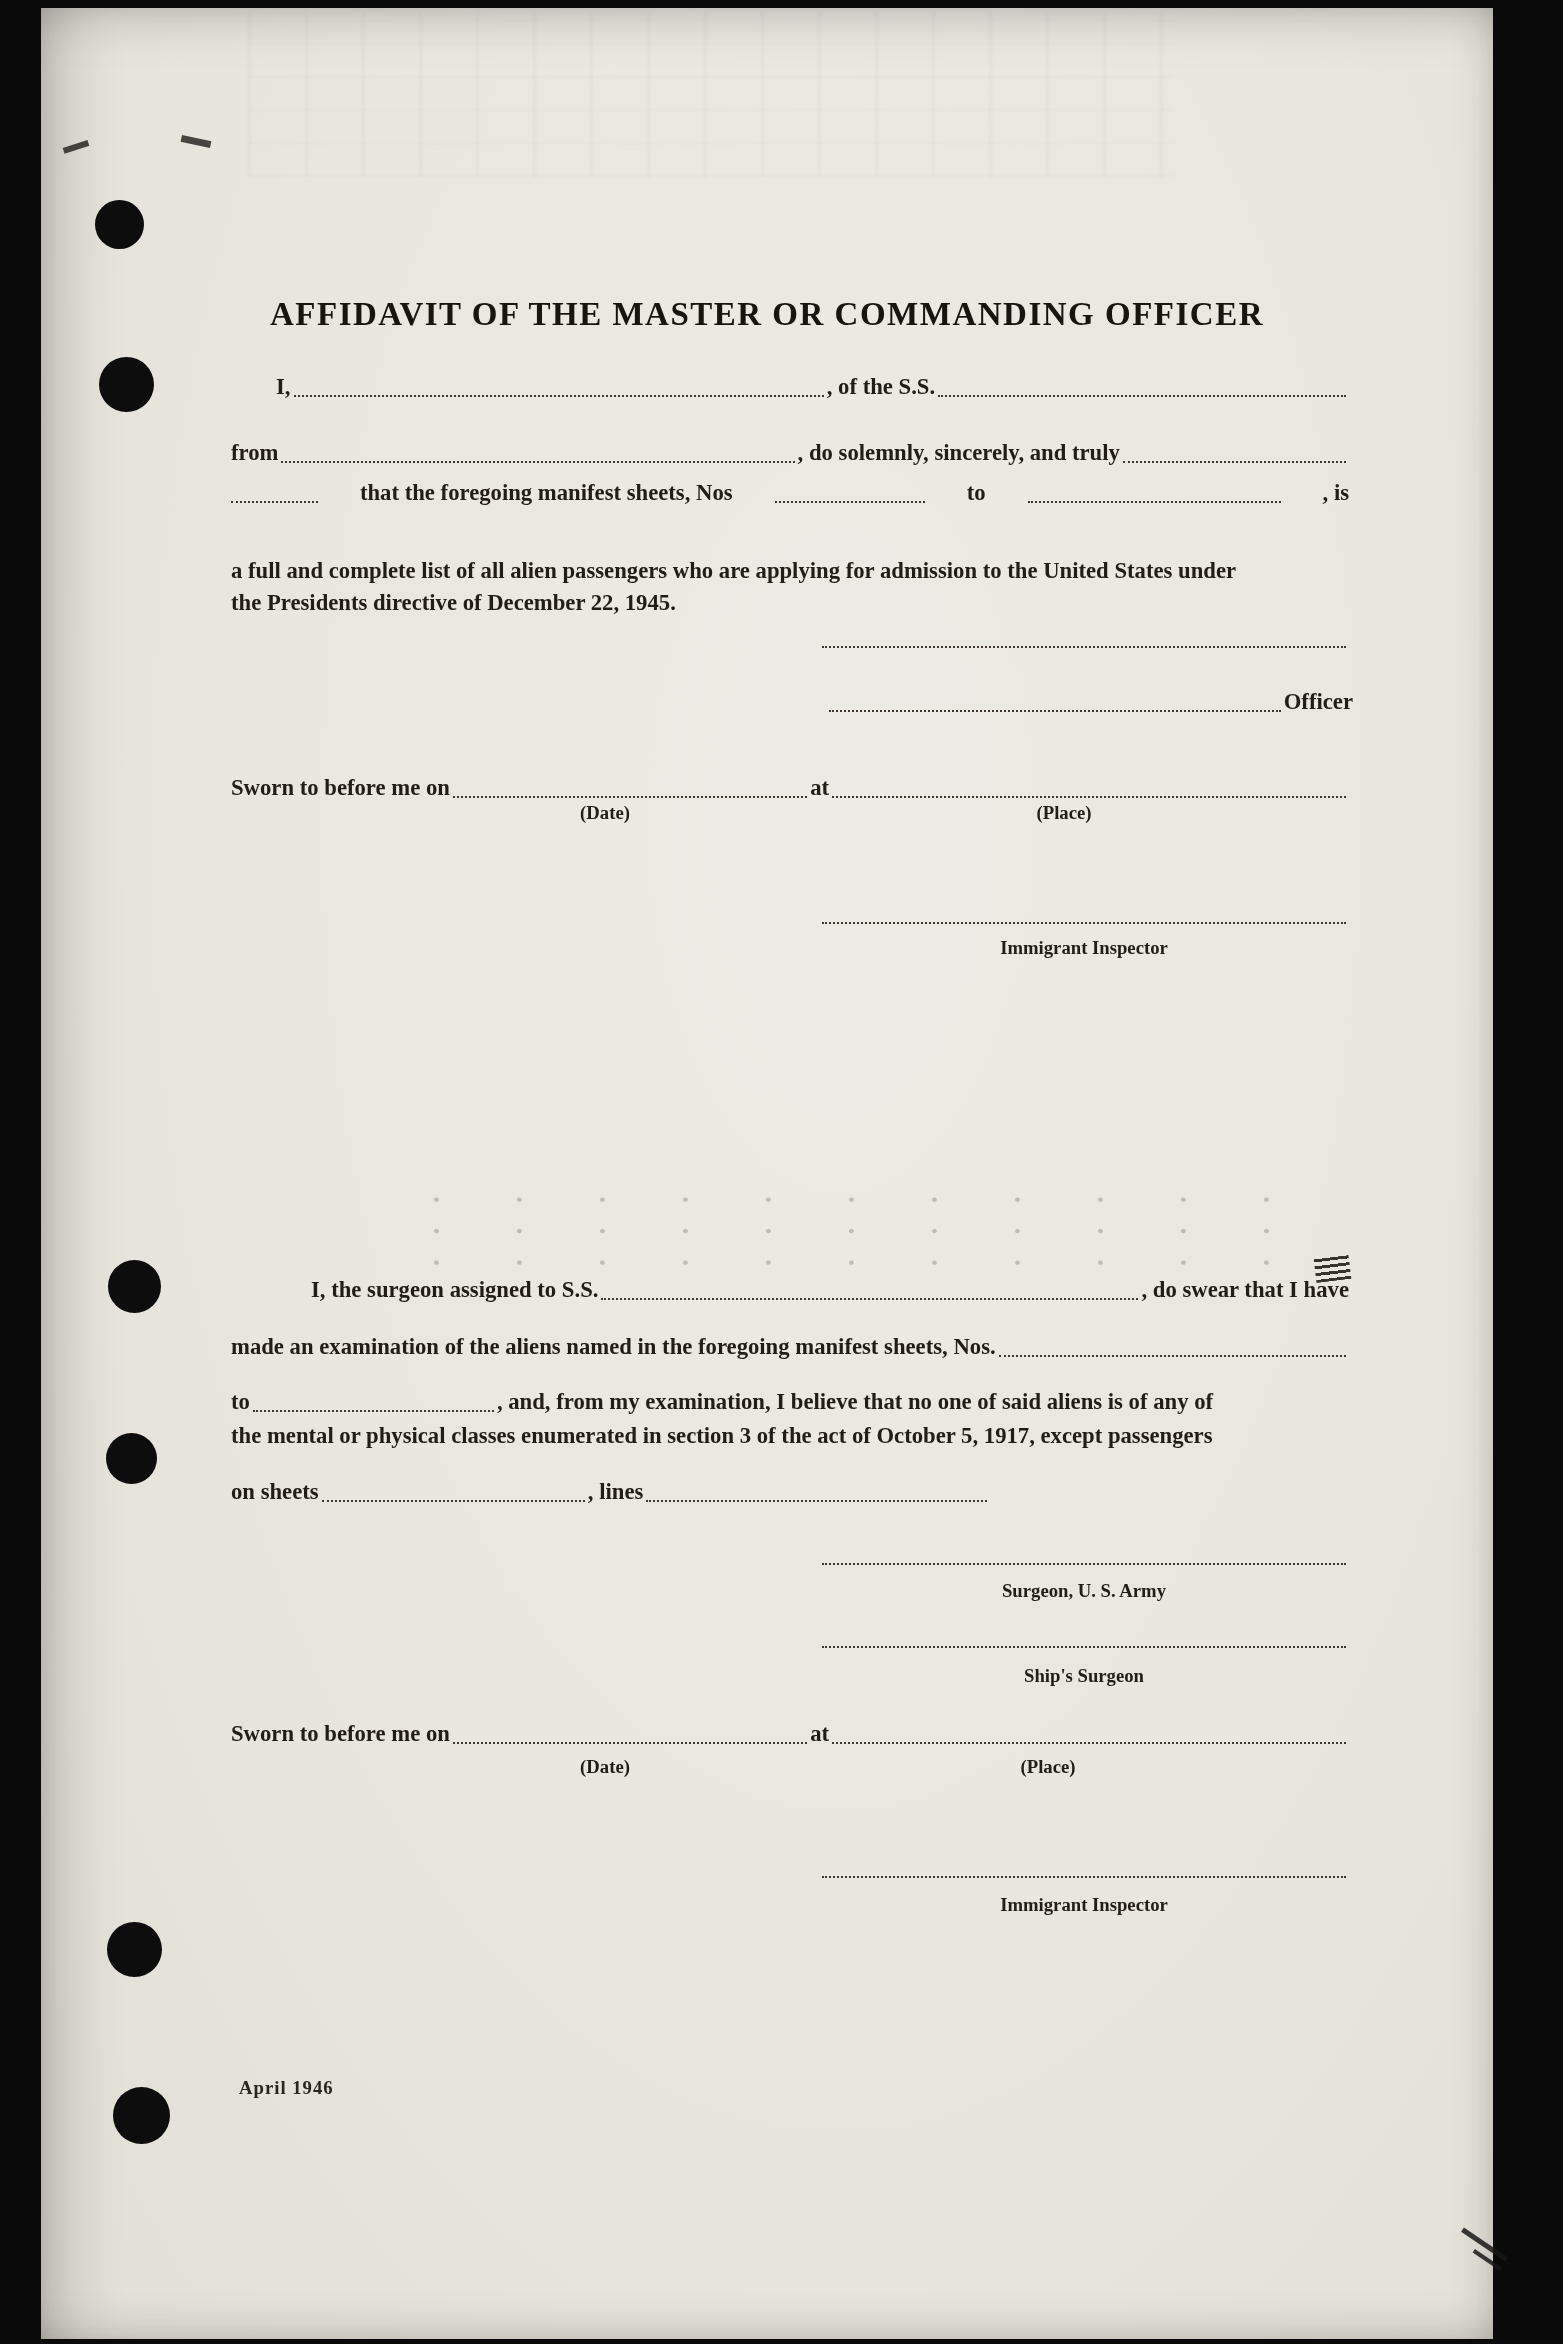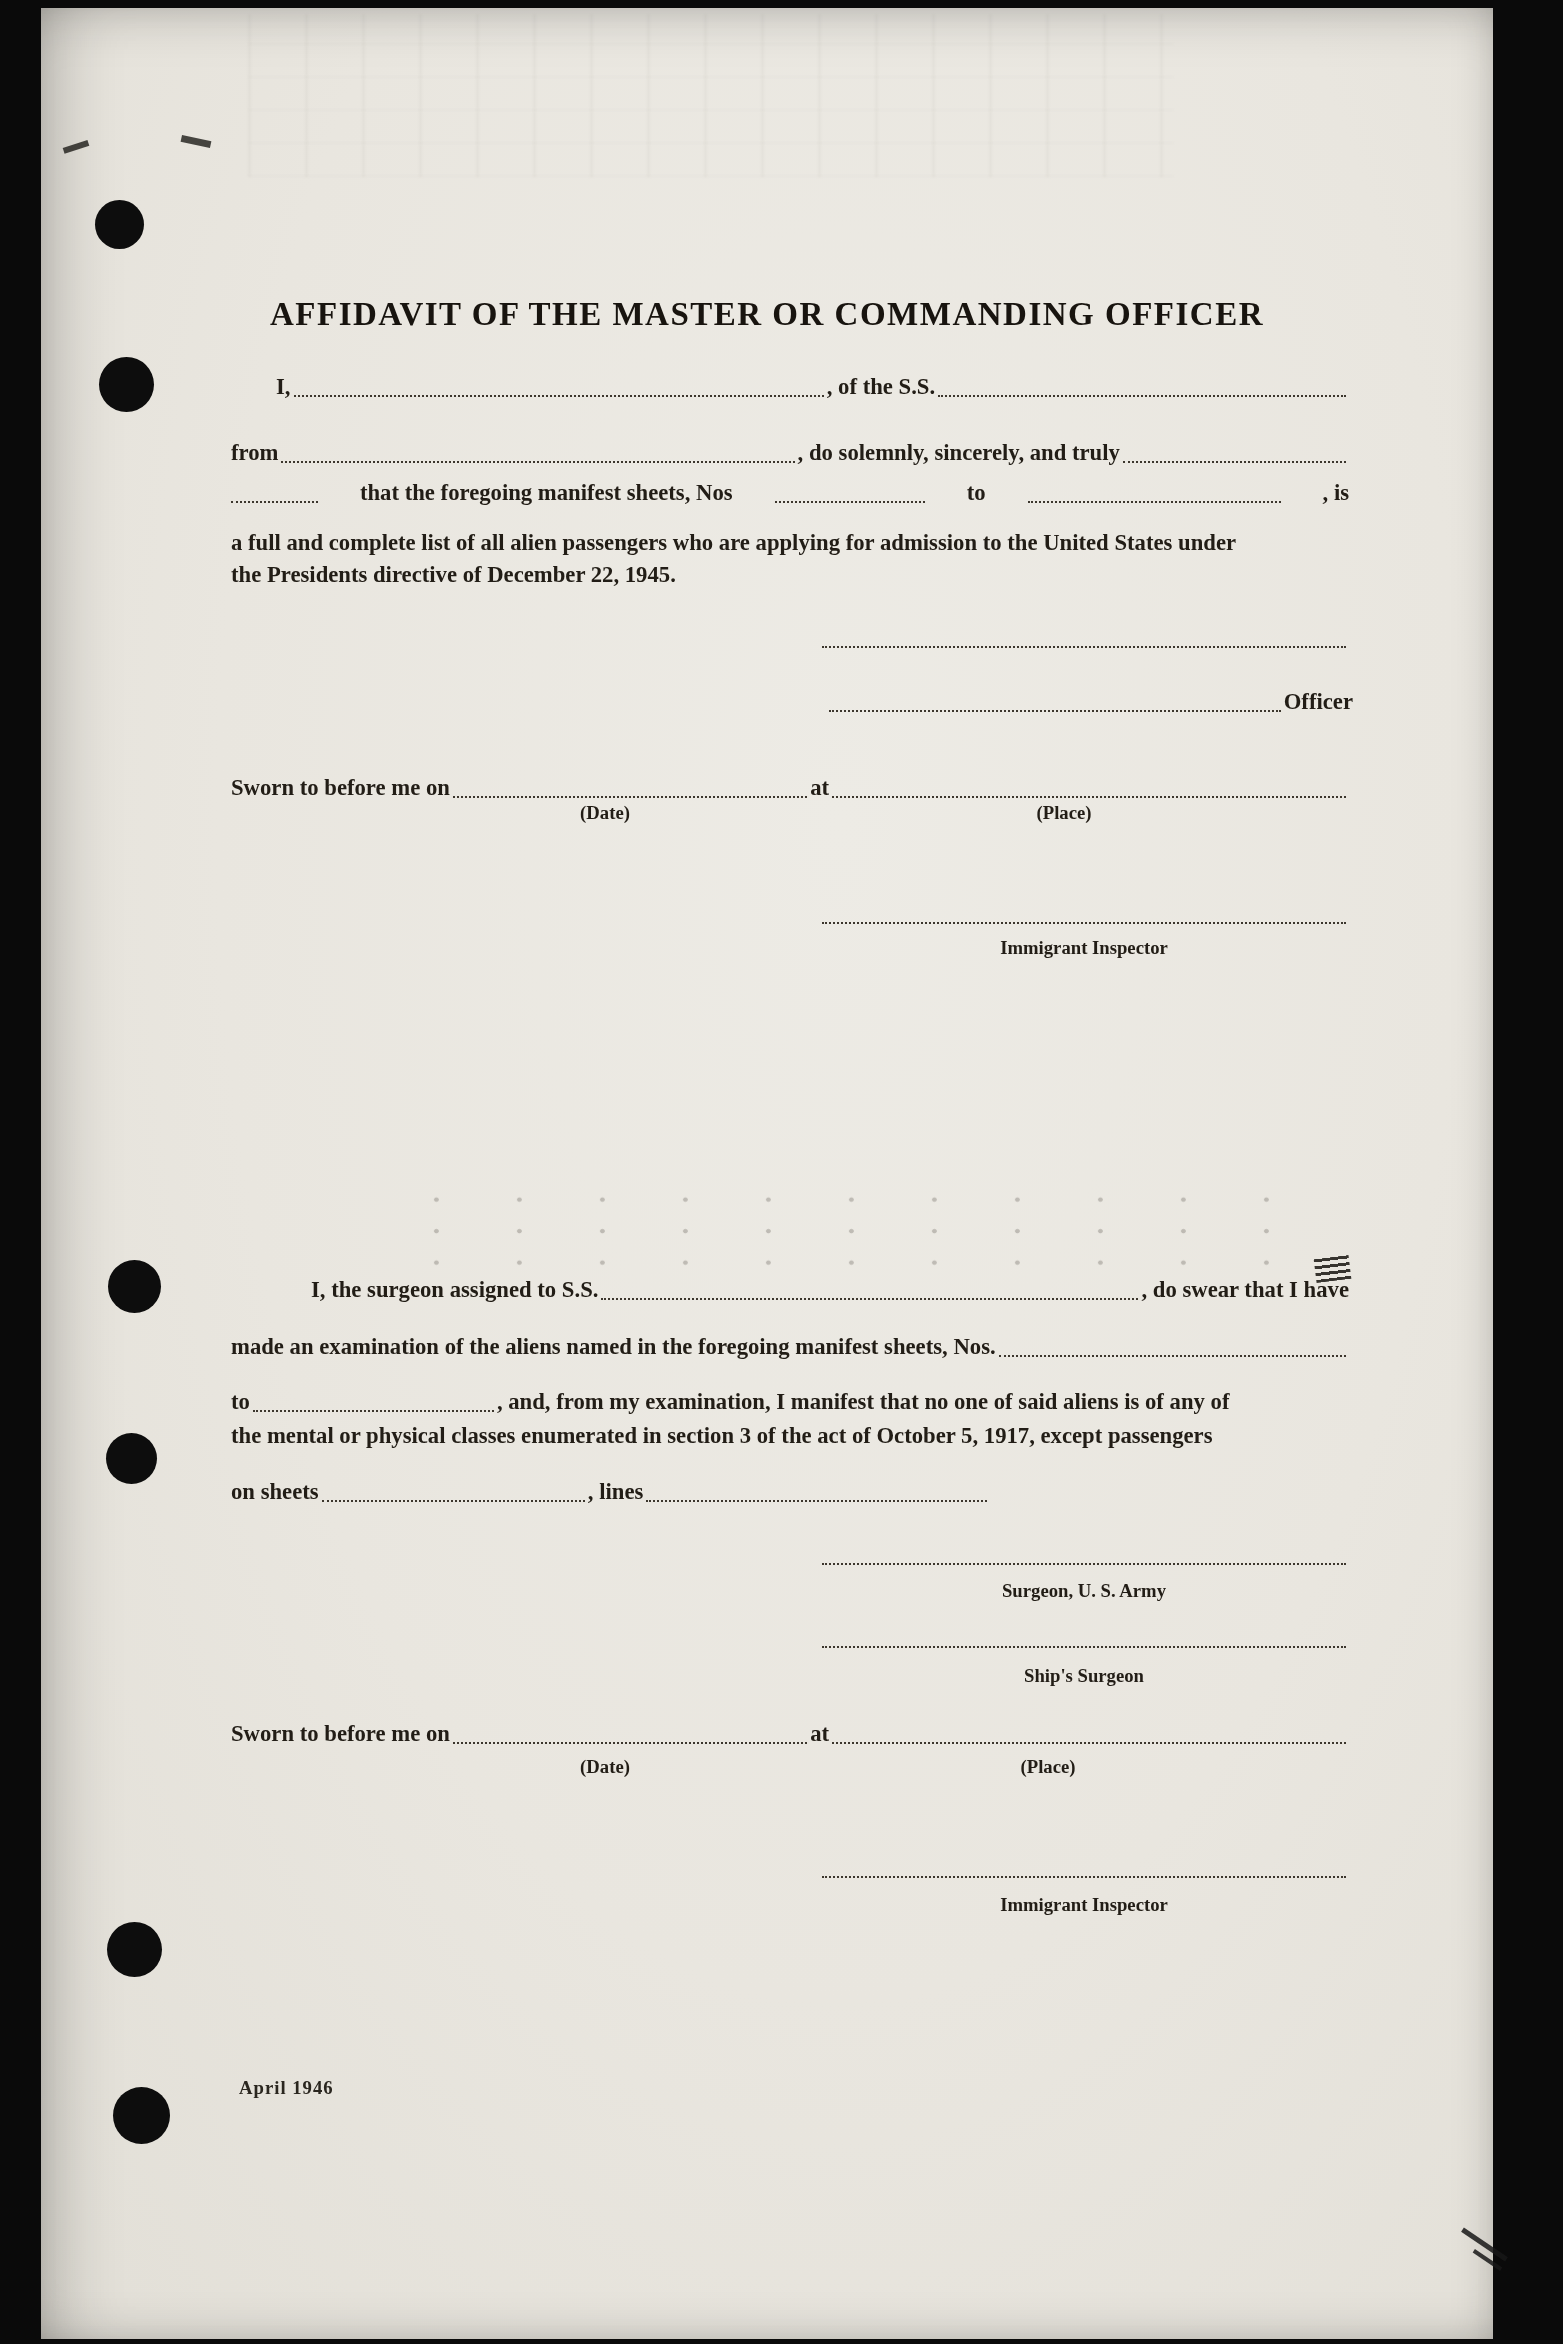--- a/index.html
+++ b/index.html
@@ -99,21 +99,21 @@
   <div class="row" style="top:471px;left:190px;width:1118px;gap:39px;">
     <span class="dots" style="flex:0.55;margin-left:0;"></span>
     <span class="t">that the foregoing manifest sheets, Nos</span>
     <span class="dots" style="flex:0.95;"></span>
     <span class="t">to</span>
     <span class="dots" style="flex:1.6;"></span>
     <span class="t">, is</span>
   </div>
 
   <div class="plain" style="top:519px;left:190px;width:1123px;">
-    <span style="display:block;">a full and complete list of all alien passengers who are applying for admission to the United States under</span>
+    <span style="display:block;margin-top:28px;">a full and complete list of all alien passengers who are applying for admission to the United States under</span>
     <span style="display:block;">the Presidents directive of December 22, 1945.</span>
   </div>
 
   <div class="row" style="top:630px;left:781px;width:524px;">
     <span class="dots" style="flex:1;margin-left:0;margin-right:0;"></span>
   </div>
 
   <div class="row" style="top:680px;left:788px;width:524px;">
     <span class="dots" style="flex:1;margin-left:0;"></span>
     <span class="t">Officer</span>
@@ -144,21 +144,21 @@
   </div>
 
   <div class="row" style="top:1325px;left:190px;width:1118px;">
     <span class="t">made an examination of the aliens named in the foregoing manifest sheets, Nos.</span>
     <span class="dots" style="flex:1;"></span>
   </div>
 
   <div class="row" style="top:1380px;left:190px;width:1118px;">
     <span class="t">to</span>
     <span class="dots" style="flex:0 0 241px;"></span>
-    <span class="t">, and, from my examination, I manifest that no one of said aliens is of any of</span>
+    <span class="t">, and, from my examination, I believe that no one of said aliens is of any of</span>
   </div>
 
   <div class="plain" style="top:1412px;left:190px;width:1123px;">
     <span>the mental or physical classes enumerated in section 3 of the act of October 5, 1917, except passengers</span>
   </div>
 
   <div class="row" style="top:1470px;left:190px;width:759px;">
     <span class="t">on sheets</span>
     <span class="dots" style="flex:0.85;"></span>
     <span class="t">, lines</span>

